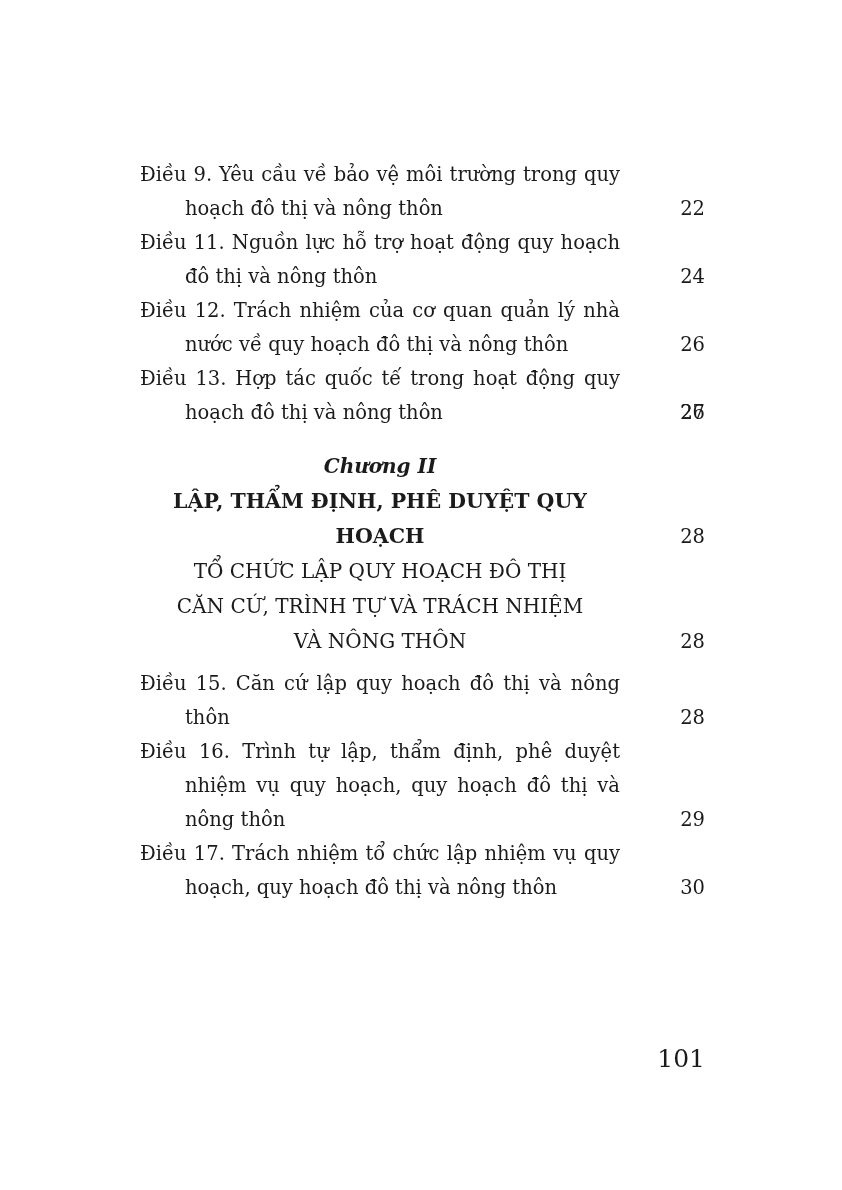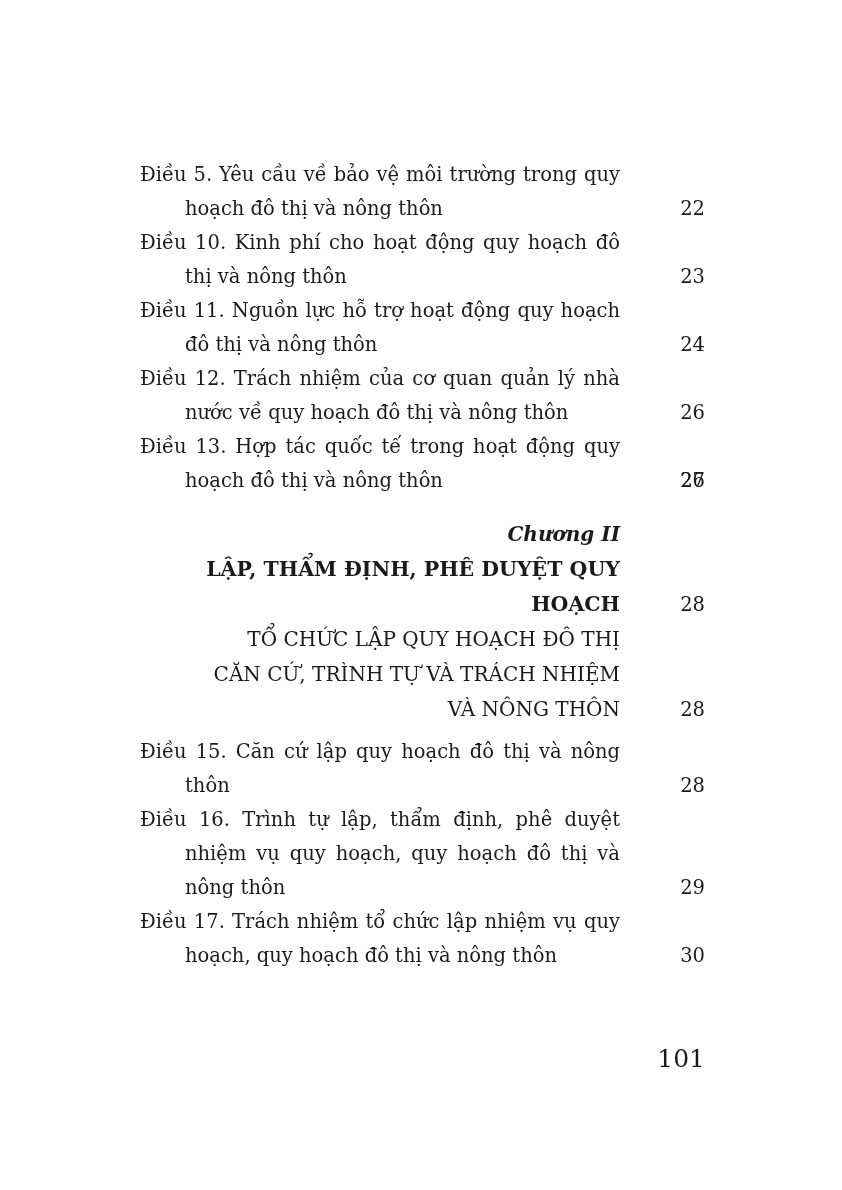--- a/index.html
+++ b/index.html
@@ -36,21 +36,21 @@
     position: absolute;
     right: 0;
     bottom: 0;
     text-indent: 0;
     line-height: 34px;
     margin-top: 48px;
   }
   .heading-block {
     position: relative;
     padding-right: 85px;
-    text-align: right;
+    text-align: center;
     font-size: 20px;
     line-height: 35px;
   }
   .chapter-label {
     margin-top: 19px;
     font-style: italic;
     font-weight: bold;
   }
   .chapter-title {
     font-weight: bold;
@@ -83,26 +83,22 @@
     line-height: 24px;
   }
 </style>
 </head>
 <body>
 
 <div class="page">
   <div class="content">
 
     <div class="toc-entry">
-      <span>Điều 5. Yêu cầu về bảo vệ môi trường trong quy hoạch đô thị và nông thôn</span>
+      <span>Điều 9. Yêu cầu về bảo vệ môi trường trong quy hoạch đô thị và nông thôn</span>
       <span class="entry-page">22</span>
-    </div>
-    <div class="toc-entry">
-      <span>Điều 10. Kinh phí cho hoạt động quy hoạch đô thị và nông thôn</span>
-      <span class="entry-page">23</span>
     </div>
     <div class="toc-entry">
       <span>Điều 11. Nguồn lực hỗ trợ hoạt động quy hoạch đô thị và nông thôn</span>
       <span class="entry-page">24</span>
     </div>
     <div class="toc-entry">
       <span>Điều 12. Trách nhiệm của cơ quan quản lý nhà nước về quy hoạch đô thị và nông thôn</span>
       <span class="entry-page">26</span>
     </div>
     <div class="toc-entry">

